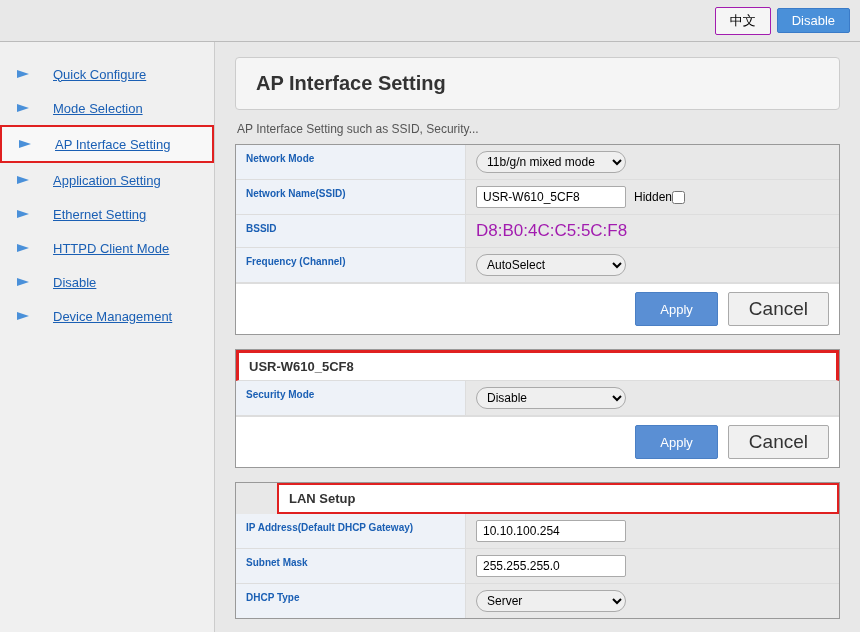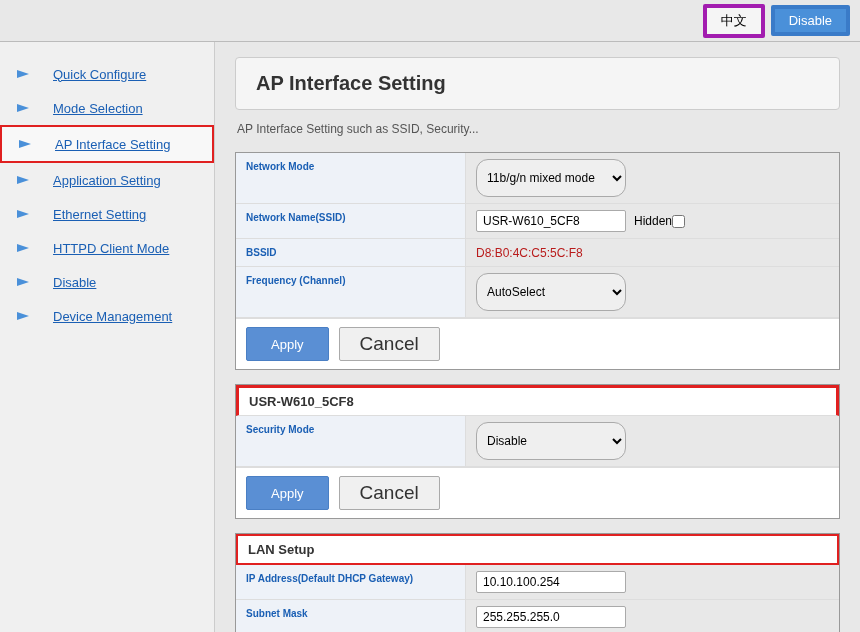--- a/index.html
+++ b/index.html
@@ -21,21 +21,21 @@
       display: flex;
       align-items: center;
       justify-content: flex-end;
       padding: 0 10px;
       gap: 6px;
       border-bottom: 1px solid #bbb;
       flex-shrink: 0;
     }
     .lang-btn {
       padding: 4px 14px;
-      border: 4px solid #a21caf;
+      border: 1px solid #a21caf;
       background: #f5f5f5;
       cursor: pointer;
       font-size: 13px;
       border-radius: 2px;
       text-align: right;
     }
     .lang-btn.active {
       background: #4a90d9;
       color: white;
       border-color: #3a7bc8;
@@ -97,21 +97,21 @@
     }
     .page-title {
       font-size: 20px;
       font-weight: bold;
       color: #333;
     }
 
     .description {
       font-size: 12px;
       color: #555;
-      margin-bottom: 16px;
+      margin-bottom: 8px;
       padding: 0 2px;
     }
     .field-row {
       display: flex;
       border-bottom: 1px solid #ddd;
     }
     .field-row:last-child {
       border-bottom: none;
     }
     .field-label {
@@ -125,49 +125,49 @@
       font-size: 10px;
     }
     .field-value {
       padding: 6px 10px;
       flex: 1;
       display: flex;
       align-items: center;
       gap: 8px;
     }
     .field-select {
-      padding: 10px 6px;
+      padding: 2px 6px;
       border: 1px solid #aaa;
       border-radius: 12px;
       font-size: 12px;
       min-width: 150px;
       cursor: pointer;
     }
     .field-input {
       padding: 3px 6px;
       border: 1px solid #aaa;
       border-radius: 2px;
       font-size: 12px;
       width: 150px;
     }
     .hidden-checkbox {
       display: flex;
       align-items: flex-end;
       font-size: 12px;
     }
     .static-value {
-      font-size: 12px;
-      color: #b91c1c;
+      font-size: 17px;
+      color: #a21caf;
     }
 
     
     .buttons-row {
       padding: 8px 10px;
       display: flex;
-      justify-content: flex-start;
+      justify-content: flex-end;
       gap: 10px;
       background: white;
       border-top: 1px solid #ddd;
     }
     .btn-apply {
       padding: 5px 24px;
       background: #5a8fd4;
       color: white;
       border: 1px solid #4a7fc4;
       border-radius: 2px;
@@ -323,21 +323,21 @@
         </div>
       </div>
 
       <div class="buttons-row">
         <button class="btn-apply">Apply</button>
         <button class="btn-cancel">Cancel</button>
       </div>
     </div>
 
     <div class="section-wrapper">
-      <div style="background:white;color:#333;font-weight:bold;font-size:13px;padding:6px 10px;border-bottom:1px solid #ddd;border:2px solid #e02020;">LAN Setup</div>
+      <div style="background:white;color:#333;font-weight:bold;font-size:13px;padding:6px 10px;border-bottom:1px solid #ddd;border:2px solid #e02020;margin-left:41px;">LAN Setup</div>
 
       <div class="field-row">
         <div class="field-label">IP Address(Default DHCP Gateway)</div>
         <div class="field-value">
           <input class="field-input" type="text" value="10.10.100.254" style="">
         </div>
       </div>
 
       <div class="field-row">
         <div class="field-label">Subnet Mask</div>

